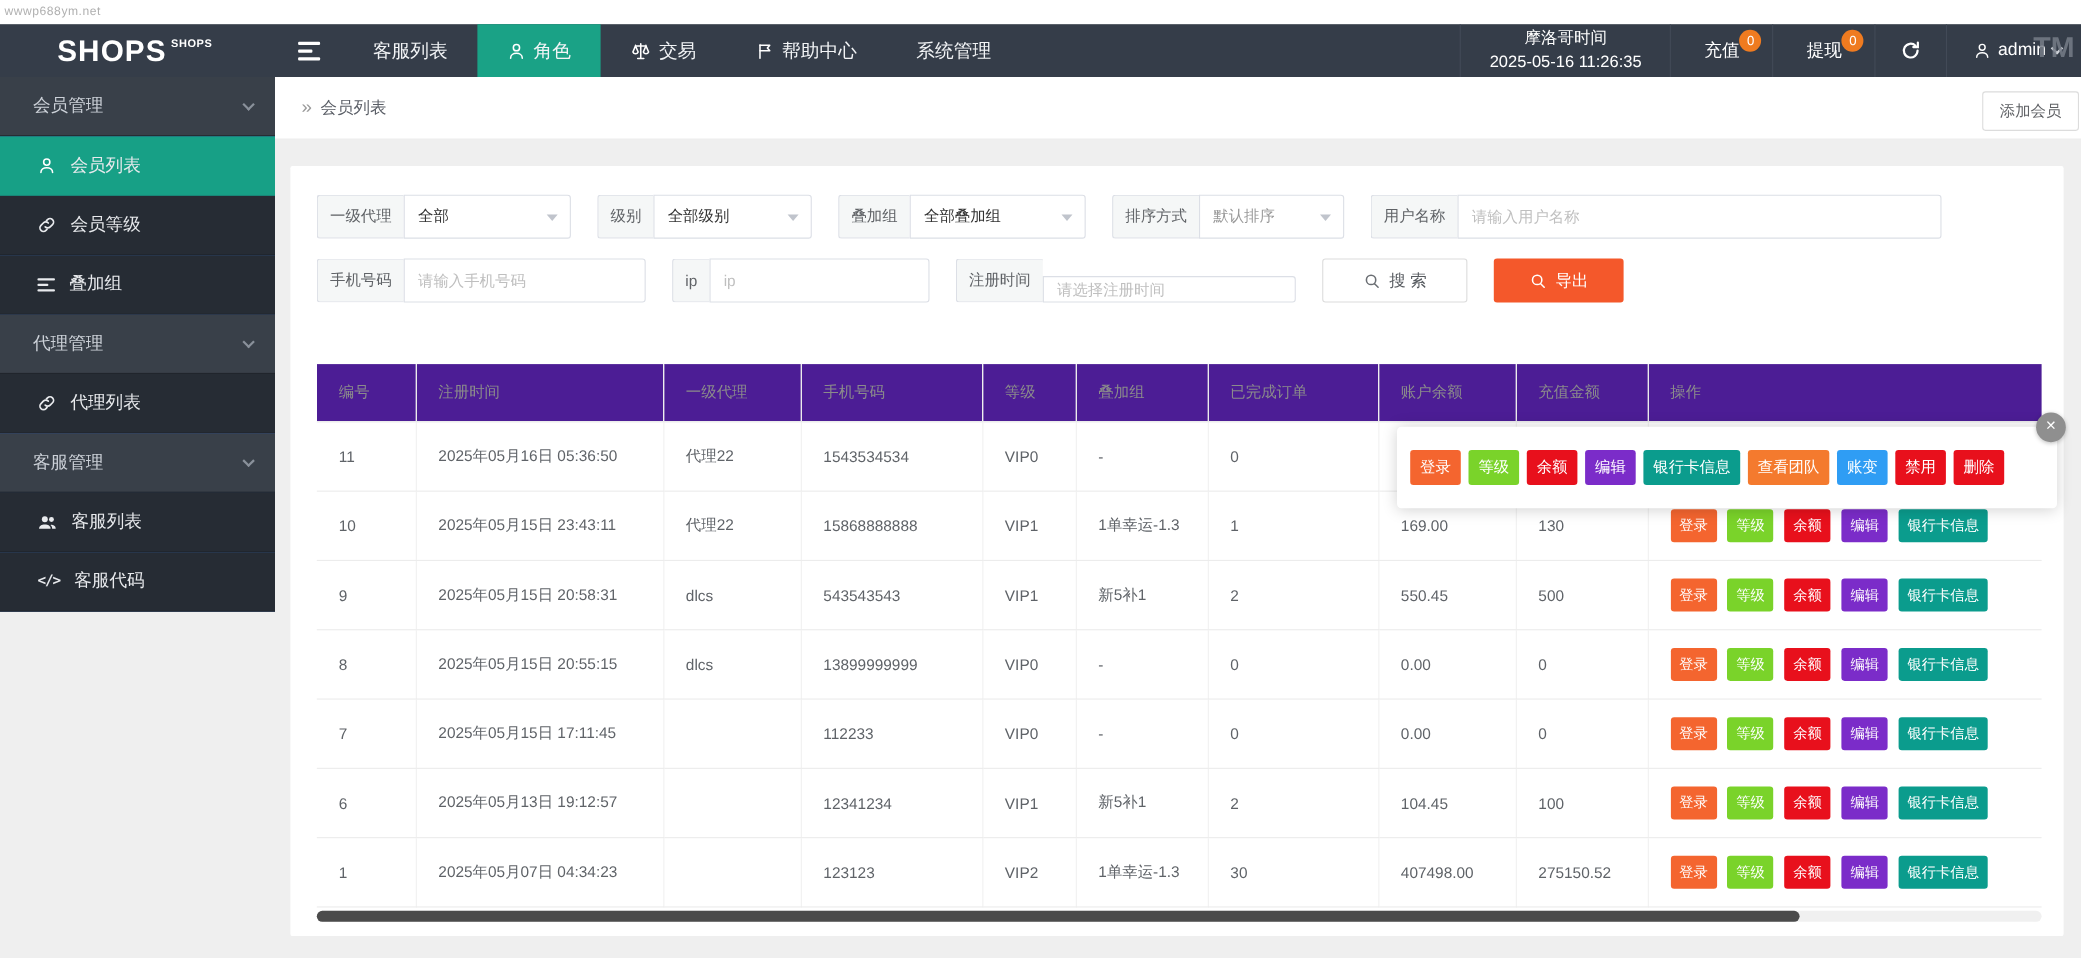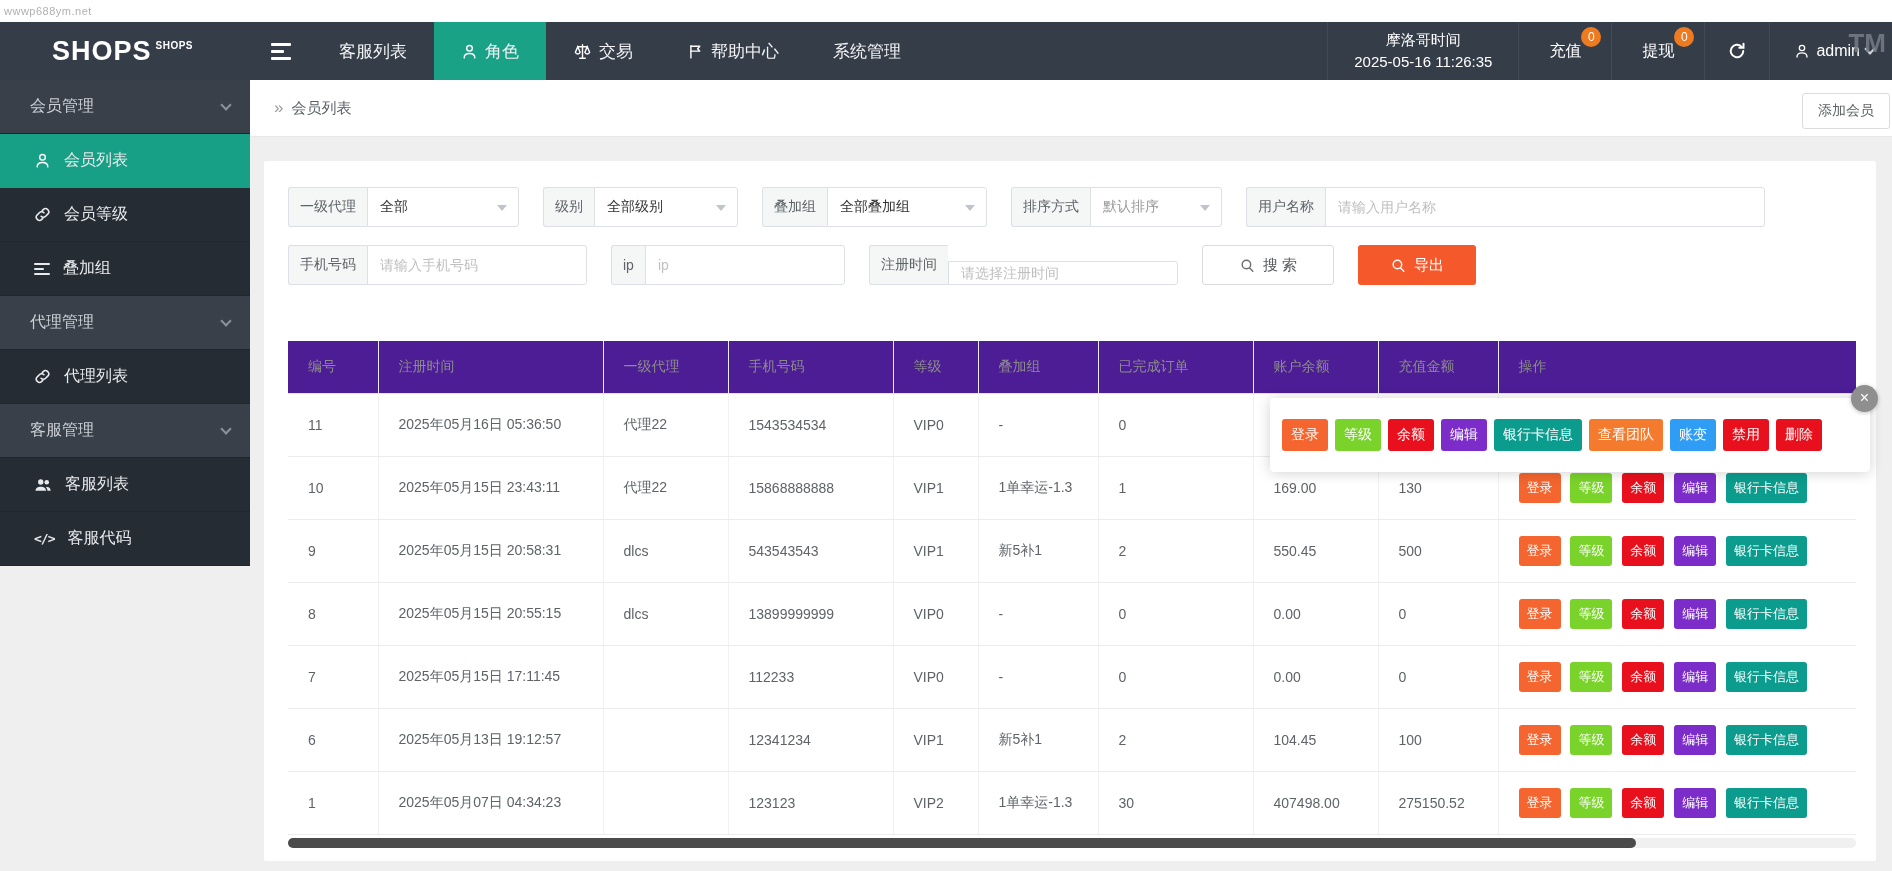--- a/index.html
+++ b/index.html
@@ -4,21 +4,21 @@
 <style>
   * { box-sizing: border-box; margin: 0; padding: 0; }
   html, body { width: 1892px; height: 871px; overflow: hidden;
     font-family: "Liberation Sans", "DejaVu Sans", sans-serif; background: #efefef; }
 
   
   .top-strip { height: 22px; background: #ffffff; display: flex; align-items: center; }
   .site-mark { font-size: 11px; color: #b0b0b0; padding-left: 4px; letter-spacing: .5px; }
 
   
-  .navbar { position: relative; height: 58px; background: #353d49; display: flex; align-items: stretch; color: #fff; }
+  .navbar { position: relative; height: 48px; background: #353d49; display: flex; align-items: stretch; color: #fff; }
   .logo { width: 250px; display: flex; align-items: center; padding-left: 52px; }
   .logo-main { font-size: 27px; font-weight: bold; letter-spacing: 1px; }
   .logo-sup { font-size: 10px; font-weight: bold; margin: -12px 0 0 4px; letter-spacing: .5px; }
   .nav-toggle { width: 62px; display: flex; flex-direction: column; justify-content: center; align-items: center; gap: 4px; cursor: pointer; }
   .nav-toggle i { display: block; height: 3px; background: #fff; border-radius: 1px; }
   .nav-toggle .b1 { width: 20px; } .nav-toggle .b2 { width: 13px; margin-right: 7px; } .nav-toggle .b3 { width: 20px; }
   .nav-menu { display: flex; align-items: stretch; }
   .nav-item { display: flex; align-items: center; gap: 7px; padding: 0 27px; font-size: 17px; color: #f2f4f6; cursor: pointer; text-decoration: none; }
   .nav-item.active { background: #1aa286; }
   .nav-item .ic { display: flex; align-items: center; }

